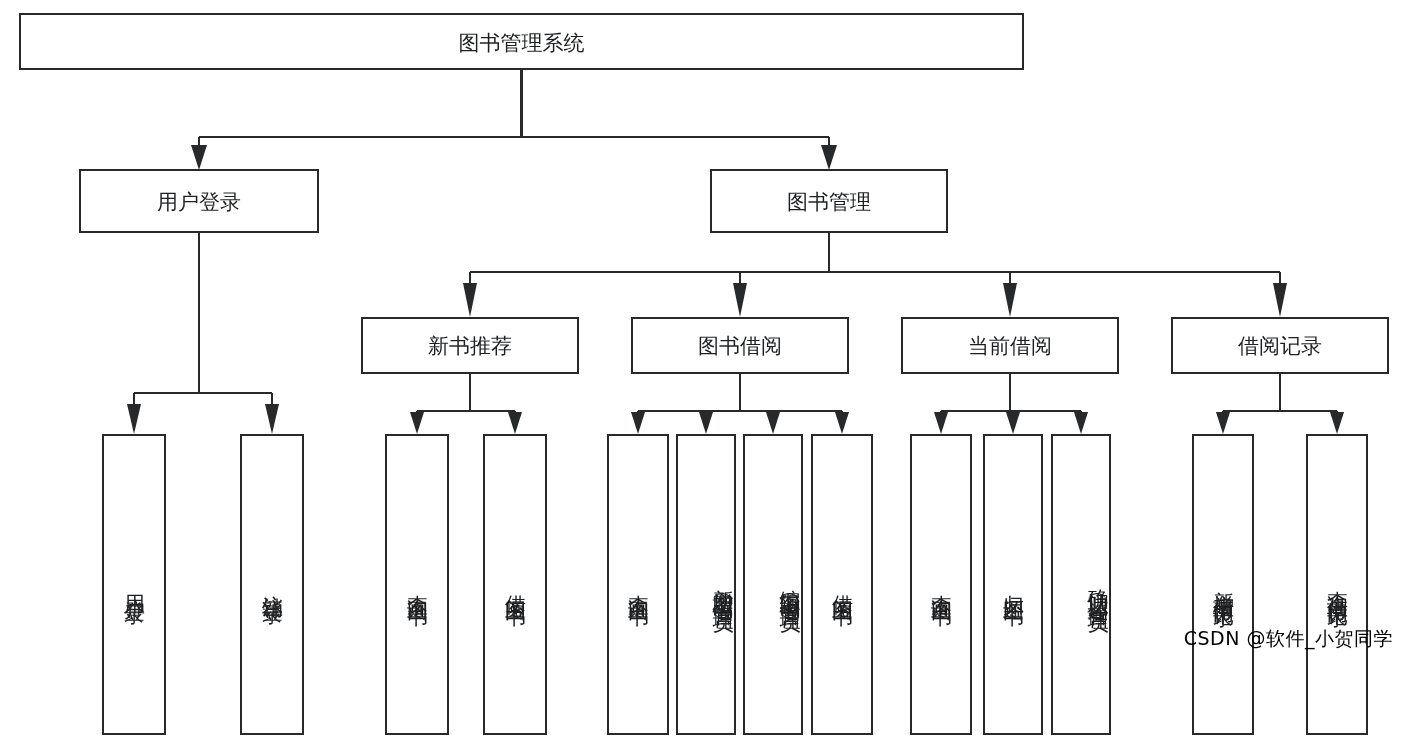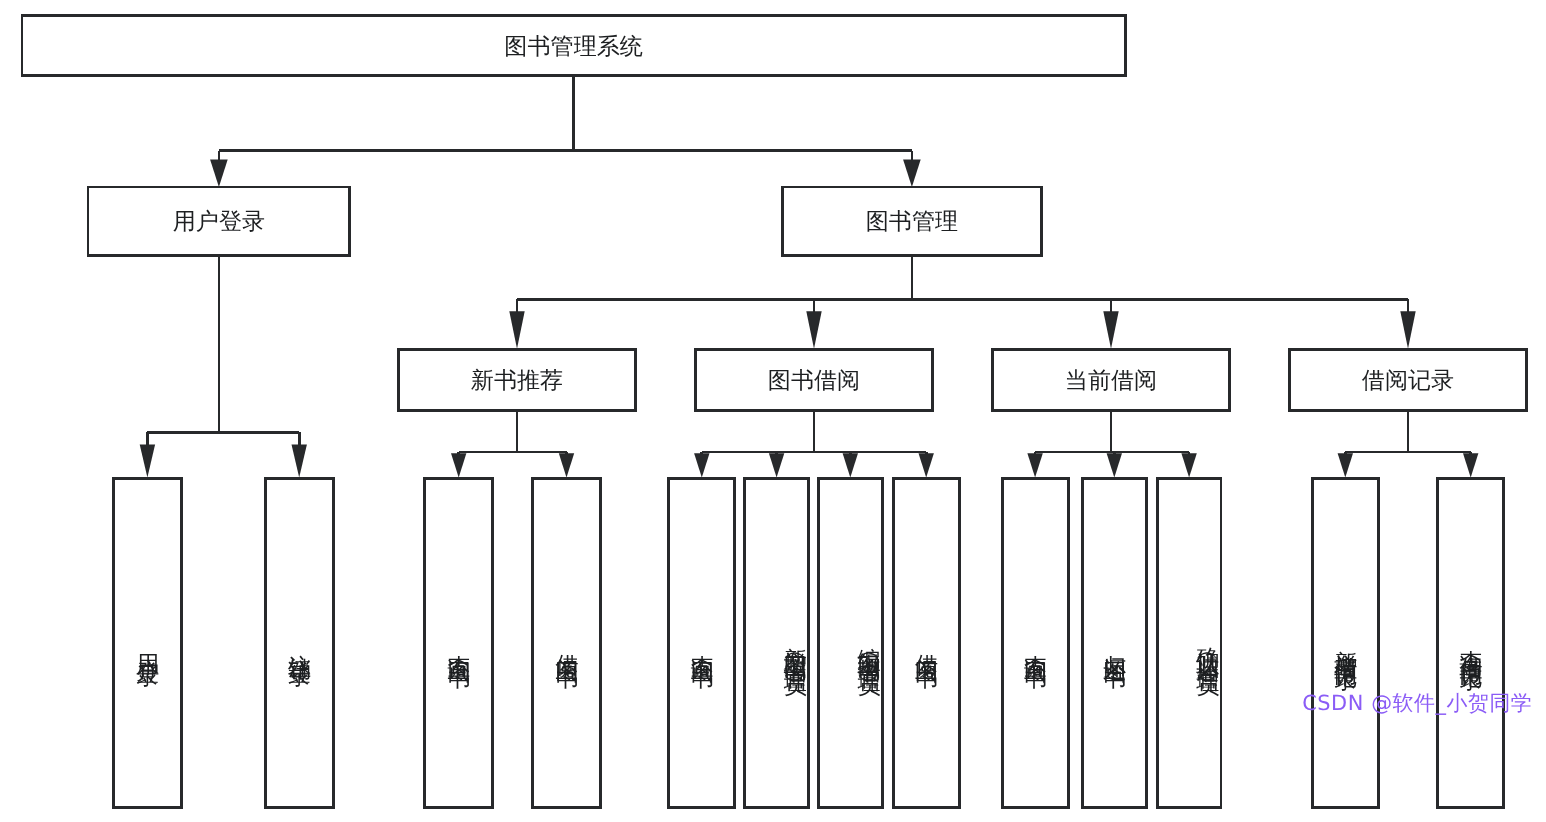--- a/index.html
+++ b/index.html
@@ -74,21 +74,21 @@
     justify-content: center;
     pointer-events: none;
     text-align: center;
   }
   #watermark {
     position: absolute;
     right: 12px;
     bottom: 8px;
     font-family: "DejaVu Sans", "Liberation Sans", sans-serif;
     font-size: 19px;
-    color: #8b5cf6;
+    color: #000000;
     letter-spacing: 0.5px;
     white-space: nowrap;
     user-select: none;
   }
 </style>
 </head>
 <body>
 
 <div id="diagram-root">
 

